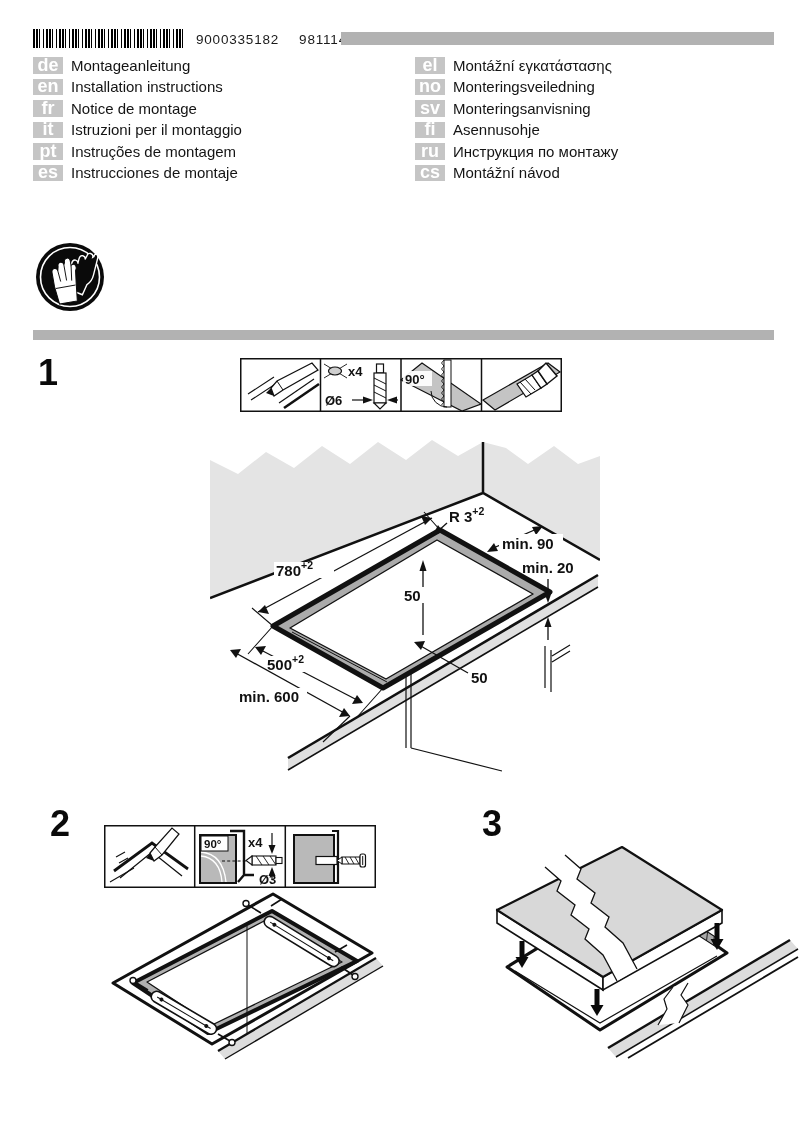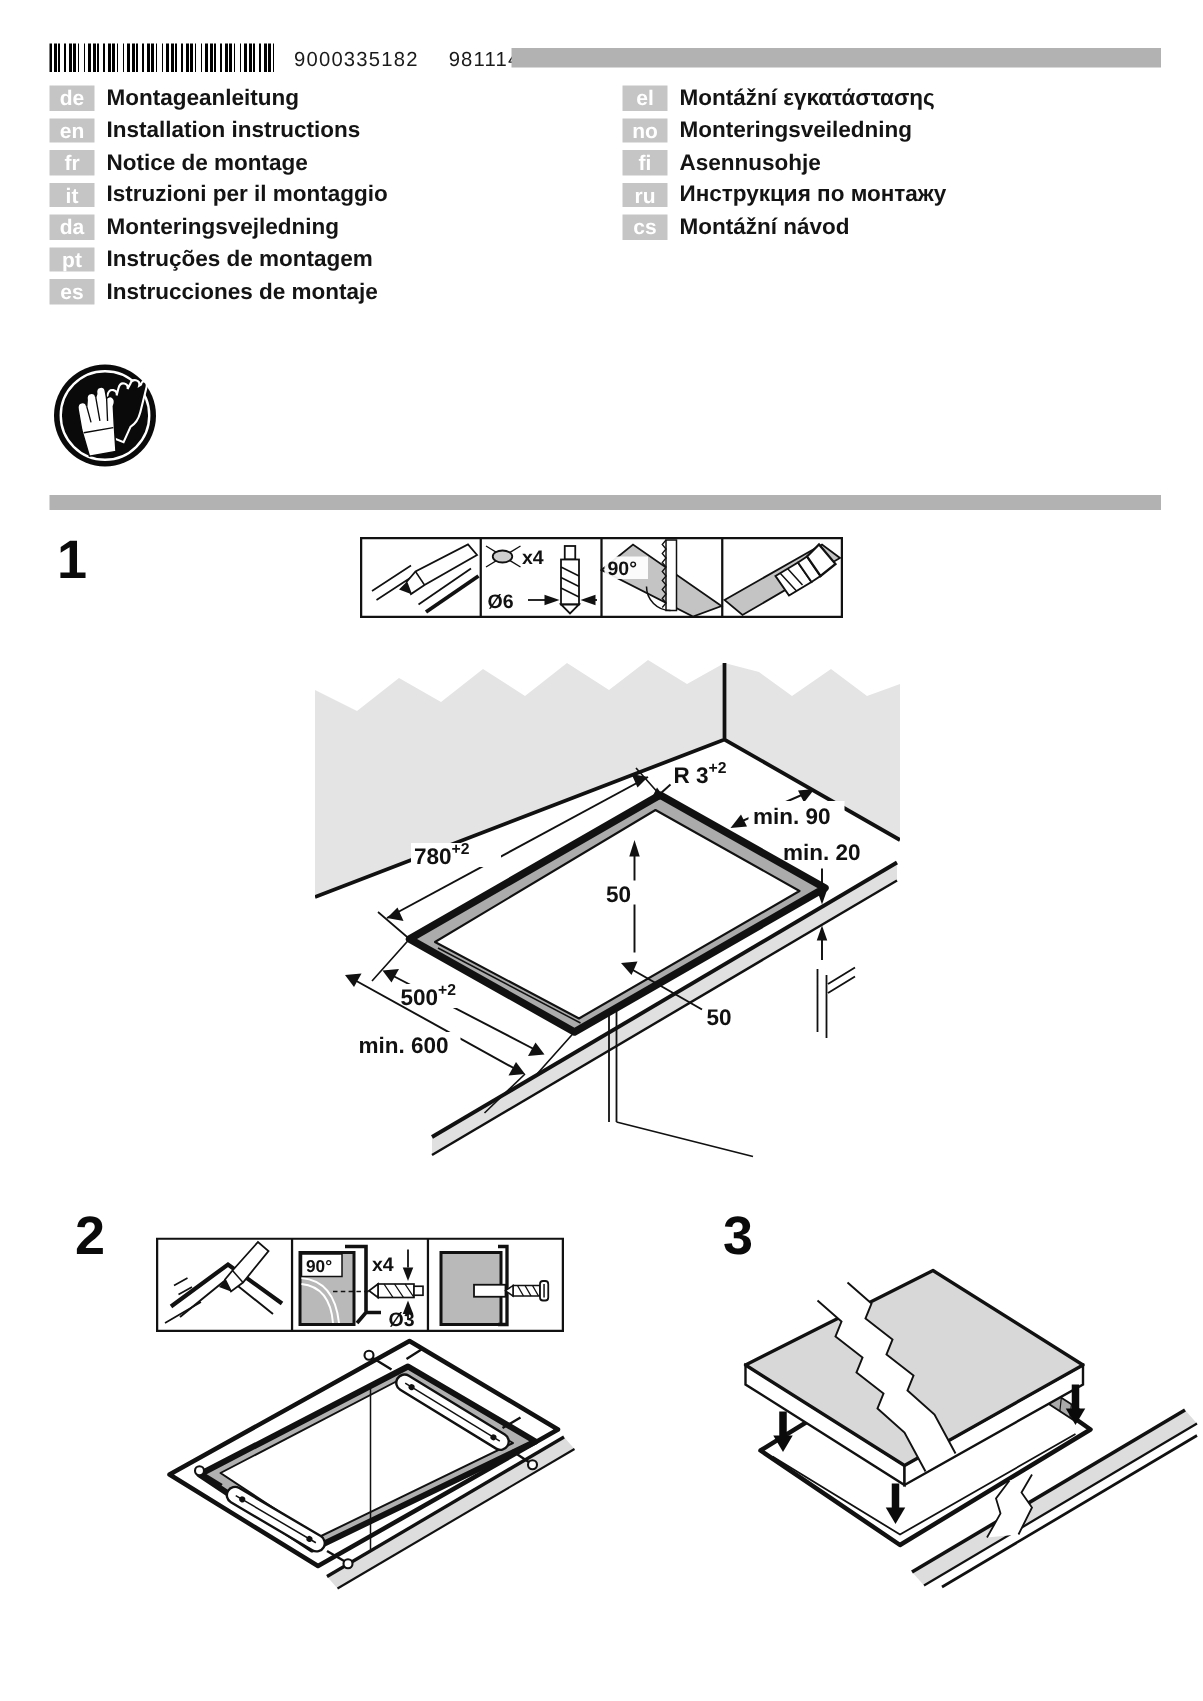--- a/index.html
+++ b/index.html
@@ -9,23 +9,23 @@
   
   #barcode{left:33px;top:29px;width:152px;height:19px;
     background:repeating-linear-gradient(90deg,#000 0 2px,#fff 2px 3px,#000 3px 5px,#fff 5px 6px,#000 6px 7px,#fff 7px 10px,#000 10px 11px,#fff 11px 13px);}
   #codes{left:196px;top:32px;font-size:13.5px;letter-spacing:.8px;color:#1a1a1a;}
   #codes span + span{margin-left:20px;}
   .graybar{background:#b2b2b2;}
   
   .lang-col{top:57px;display:flex;flex-direction:column;gap:4.6px;}
   .lang-row{display:flex;align-items:center;height:16.9px;}
   .lang-badge{width:30px;height:16.5px;background:#c5c5c5;color:#fff;
-    font-weight:bold;font-size:14px;display:flex;align-items:center;justify-content:center;
+    font-weight:bold;font-size:18px;display:flex;align-items:center;justify-content:center;
     margin-right:8px;flex:0 0 auto;}
-  .lang-title{font-weight:bold;font-size:15px;white-space:nowrap;color:#141414;}
+  .lang-title{font-weight:normal;font-size:15px;white-space:nowrap;color:#141414;}
   
   .stepnum{font-weight:bold;font-size:36px;color:#0a0a0a;}
   
   .dim{font:bold 15px "Liberation Sans","DejaVu Sans",sans-serif;fill:#111;}
   .dimsup{font:bold 10.5px "Liberation Sans","DejaVu Sans",sans-serif;fill:#111;}
   .tb{font:bold 13px "Liberation Sans","DejaVu Sans",sans-serif;fill:#111;}
   .tbs{font:bold 11.5px "Liberation Sans","DejaVu Sans",sans-serif;fill:#111;}
   svg{display:block;}
   .ln{stroke:#111;fill:none;}
 </style>
@@ -51,40 +51,40 @@
       </div>
     <div class="lang-row">
         <span class="lang-badge">fr</span>
         <span class="lang-title">Notice de montage</span>
       </div>
     <div class="lang-row">
         <span class="lang-badge">it</span>
         <span class="lang-title">Istruzioni per il montaggio</span>
       </div>
     <div class="lang-row">
-        <span class="lang-badge">da</span>
-        <span class="lang-title">Monteringsvejledning</span>
-      </div>
-    <div class="lang-row">
         <span class="lang-badge">pt</span>
         <span class="lang-title">Instruções de montagem</span>
       </div>
     <div class="lang-row">
         <span class="lang-badge">es</span>
         <span class="lang-title">Instrucciones de montaje</span>
       </div>
   </div>
   <div class="abs lang-col" style="left:415px;">
     <div class="lang-row">
         <span class="lang-badge">el</span>
         <span class="lang-title">Montážní εγκατάστασης</span>
       </div>
     <div class="lang-row">
         <span class="lang-badge">no</span>
         <span class="lang-title">Monteringsveiledning</span>
+      </div>
+    <div class="lang-row">
+        <span class="lang-badge">sv</span>
+        <span class="lang-title">Monteringsanvisning</span>
       </div>
     <div class="lang-row">
         <span class="lang-badge">fi</span>
         <span class="lang-title">Asennusohje</span>
       </div>
     <div class="lang-row">
         <span class="lang-badge">ru</span>
         <span class="lang-title">Инструкция по монтажу</span>
       </div>
     <div class="lang-row">

